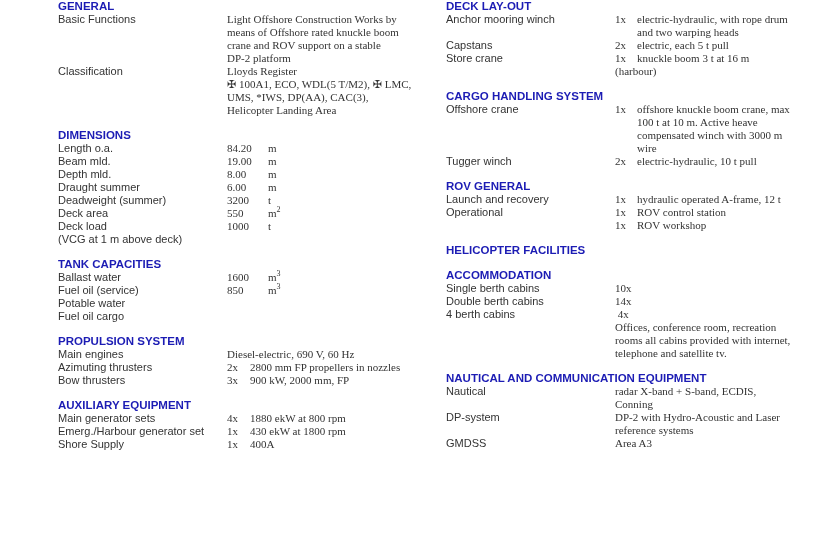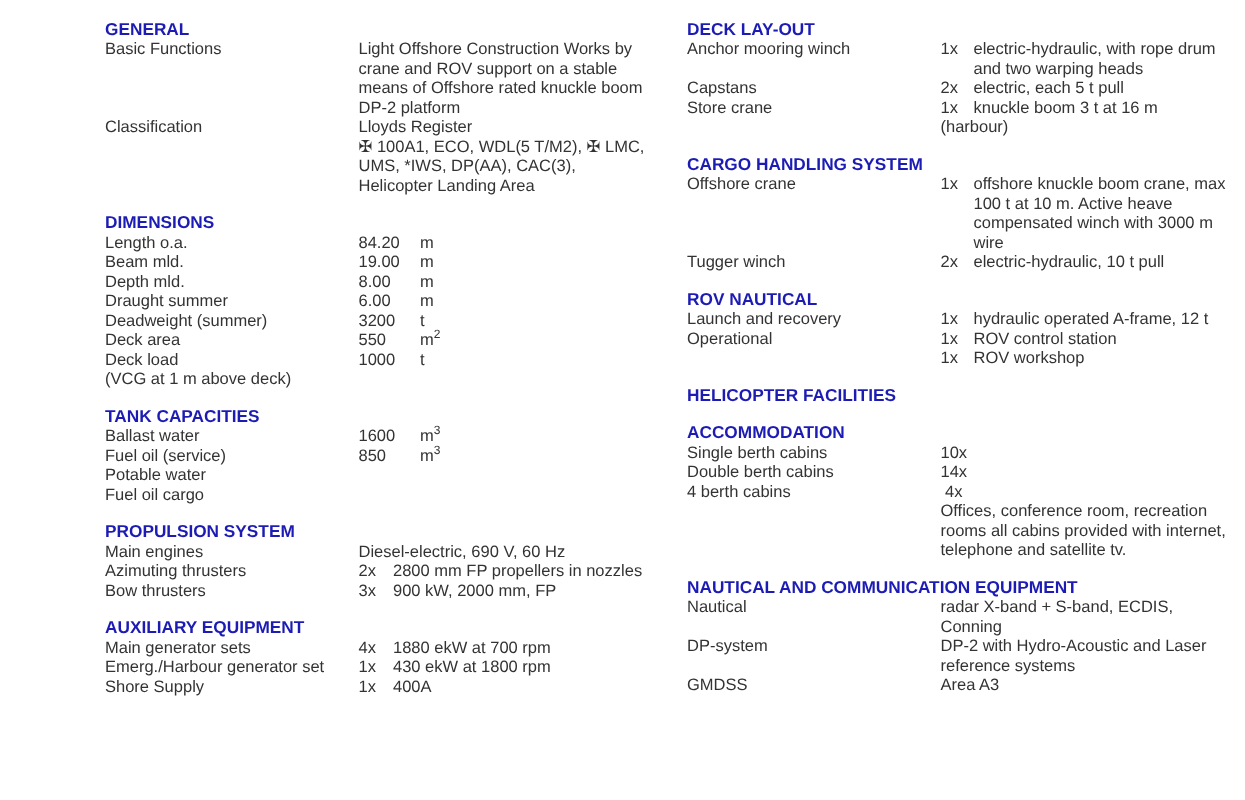--- a/index.html
+++ b/index.html
@@ -7,52 +7,52 @@
     --body-color:#333333;
     --bg:#ffffff;
   }
   html,body{margin:0;padding:0;background:var(--bg);}
   body{
     width:830px;height:533px;overflow:hidden;
     font-family:"Liberation Sans","DejaVu Sans",sans-serif;
     font-size:11px;line-height:13px;color:var(--body-color);
   }
   .page{position:relative;width:830px;height:533px;background:var(--bg);}
-  .col{position:absolute;top:14px;margin-left:12px;}
+  .col{position:absolute;top:0;}
   .col-left{left:58px;width:382px;--cw:23px;}
   .col-right{left:446px;width:382px;--cw:22px;}
   section{margin:0;}
   section + section{margin-top:12px;}
   .heading{
     font-weight:bold;color:var(--heading-color);
     font-size:11.5px;line-height:13px;white-space:nowrap;
   }
   .row{display:flex;align-items:flex-start;}
   .label{flex:0 0 169px;white-space:nowrap;}
-  .content{flex:1;min-width:0;}
+  .content{flex:1;min-width:0;font-family:Liberation Serif, serif;}
   .line{white-space:nowrap;}
   .line.indented{padding-left:var(--cw);}
   .count{display:inline-block;width:var(--cw);white-space:pre;}
   .num{display:inline-block;width:33px;text-align:left;}
   .unit{display:inline-block;margin-left:8px;white-space:nowrap;}
   sup{font-size:8px;line-height:0;vertical-align:super;}
 </style>
 </head>
 <body>
 
 <div class="page">
   <div class="col col-left">
       <section>
         <div class="heading">GENERAL</div>
         <div class="row">
           <div class="label">Basic Functions</div>
           <div class="content">
             <div class="line">Light Offshore Construction Works by</div>
+            <div class="line">means of Offshore rated knuckle boom</div>
             <div class="line">crane and ROV support on a stable</div>
-            <div class="line">means of Offshore rated knuckle boom</div>
             <div class="line">DP-2 platform</div>
           </div>
         </div>
         <div class="row">
           <div class="label">Classification</div>
           <div class="content">
             <div class="line">Lloyds Register</div>
             <div class="line">✠ 100A1, ECO, WDL(5 T/M2), ✠ LMC,</div>
             <div class="line">UMS, *IWS, DP(AA), CAC(3),</div>
             <div class="line">Helicopter Landing Area</div>
@@ -130,21 +130,21 @@
           <div class="content">
             <div class="line"><span class="count">3x</span><span>900 kW, 2000 mm, FP</span></div>
           </div>
         </div>
       </section>
       <section>
         <div class="heading">AUXILIARY EQUIPMENT</div>
         <div class="row">
           <div class="label">Main generator sets</div>
           <div class="content">
-            <div class="line"><span class="count">4x</span><span>1880 ekW at 700 rpm</span></div>
+            <div class="line"><span class="count">4x</span><span>1880 ekW at 800 rpm</span></div>
           </div>
         </div>
         <div class="row">
           <div class="label">Emerg./Harbour generator set</div>
           <div class="content">
             <div class="line"><span class="count">1x</span><span>430 ekW at 1800 rpm</span></div>
           </div>
         </div>
         <div class="row">
           <div class="label">Shore Supply</div>
@@ -195,21 +195,21 @@
           </div>
         </div>
         <div class="row">
           <div class="label">Tugger winch</div>
           <div class="content">
             <div class="line"><span class="count">2x</span><span>electric-hydraulic, 10 t pull</span></div>
           </div>
         </div>
       </section>
       <section>
-        <div class="heading">ROV NAUTICAL</div>
+        <div class="heading">ROV GENERAL</div>
         <div class="row">
           <div class="label">Launch and recovery</div>
           <div class="content">
             <div class="line"><span class="count">1x</span><span>hydraulic operated A-frame, 12 t</span></div>
           </div>
         </div>
         <div class="row">
           <div class="label">Operational</div>
           <div class="content">
             <div class="line"><span class="count">1x</span><span>ROV control station</span></div>

